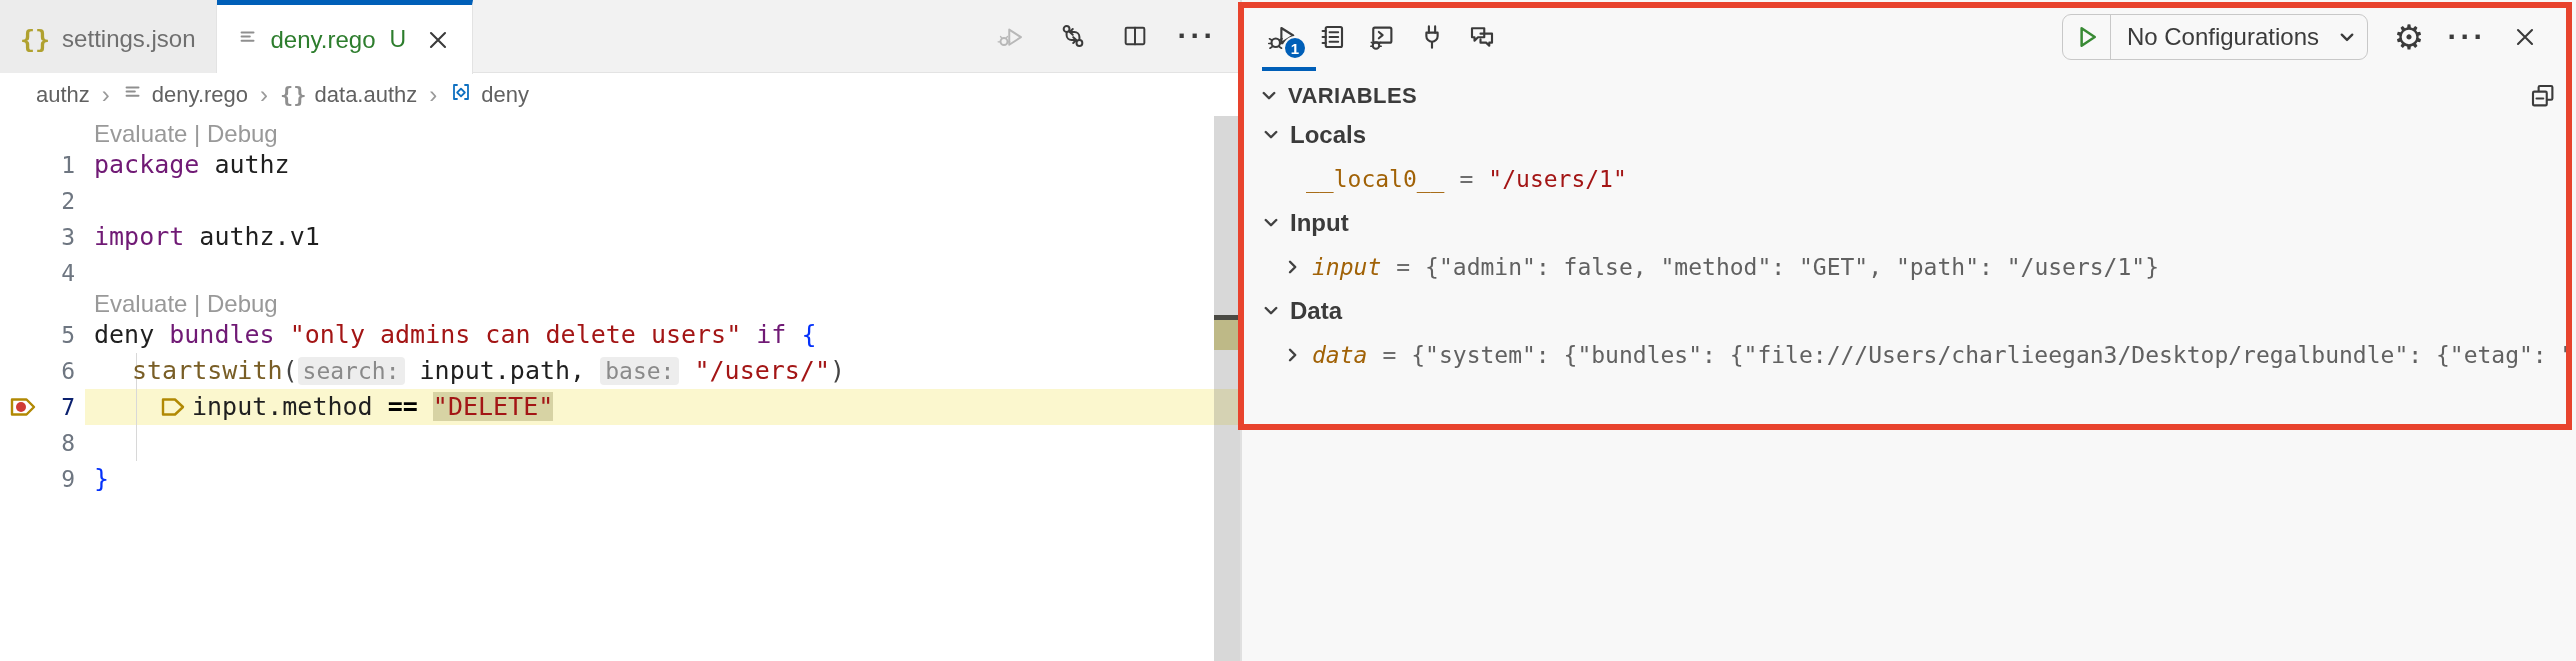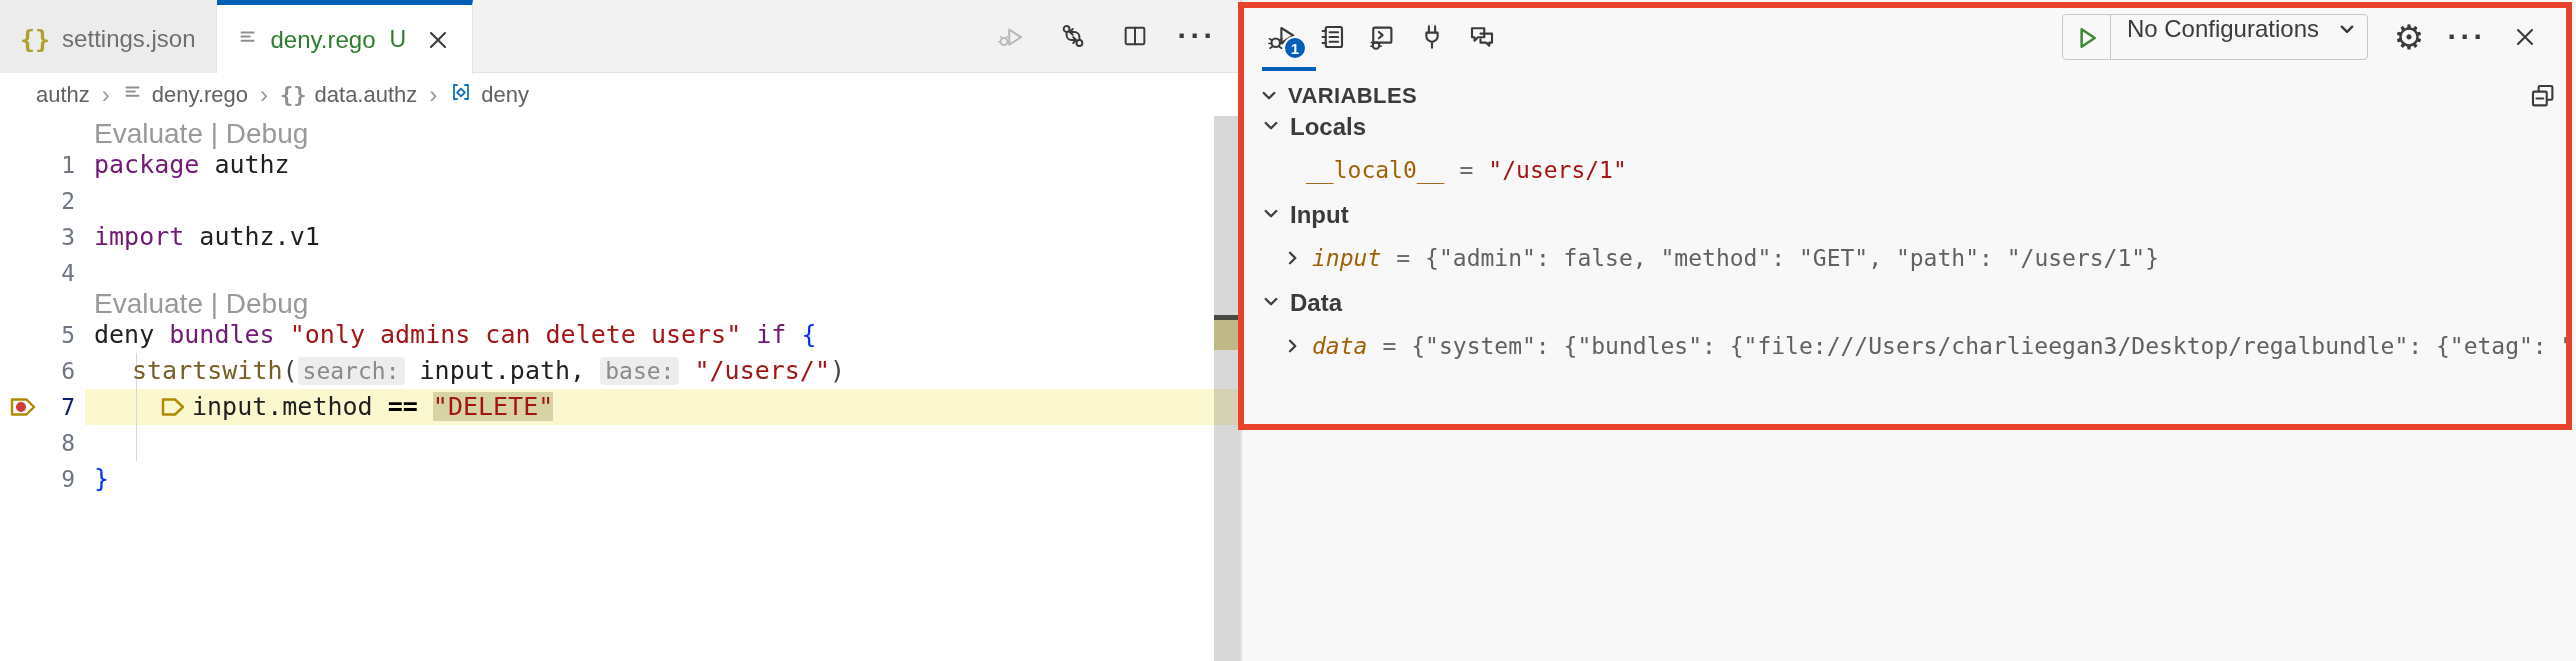--- a/index.html
+++ b/index.html
@@ -18,21 +18,21 @@
   .braces-ico{font-family:"DejaVu Sans Mono",monospace;font-weight:bold;font-size:25px;}
   .dots{font-weight:bold;font-size:30px;letter-spacing:3px;color:#3b3b3b;line-height:20px;}
   .tab-actions{margin-left:auto;display:flex;align-items:center;gap:28px;padding-right:28px;}
   .tab-actions .act{display:flex;align-items:center;justify-content:center;width:34px;height:34px;cursor:pointer;}
 
   .breadcrumb{position:absolute;left:0;top:74px;width:1242px;height:42px;background:#fff;display:flex;align-items:center;padding-left:36px;gap:12px;font-size:22px;color:#616161;}
   .crumb{display:flex;align-items:center;gap:8px;cursor:pointer;}
   .crumb-sep{color:#9a9a9a;font-size:24px;}
 
   .code-area{position:absolute;left:0;top:115px;width:1242px;bottom:0;background:#fff;font-family:"DejaVu Sans Mono",monospace;font-size:25px;padding-top:6px;}
-  .codelens-row{height:26px;line-height:26px;padding-left:94px;font-family:"Liberation Sans",sans-serif;font-size:28px;color:#999;}
+  .codelens-row{height:26px;line-height:26px;padding-left:94px;font-family:"Liberation Sans",sans-serif;font-size:24px;color:#999;}
   .codelens-row a{color:#999;text-decoration:none;cursor:pointer;}
   .code-row{position:relative;height:36px;line-height:36px;}
   .line-highlight{position:absolute;left:85px;right:2px;top:0;bottom:0;background:#fbf7ce;}
   .line-num{position:absolute;left:0;top:0;width:75px;text-align:right;color:#6e7681;font-size:23px;cursor:pointer;}
   .line-num.active{color:#0b216f;}
   .bp{position:absolute;left:8px;top:3px;cursor:pointer;}
   .guide{position:absolute;left:136px;top:0;bottom:0;border-left:1px solid #d8d8d8;}
   .code-content{position:absolute;left:94px;top:0;white-space:pre;}
   .code-content span{white-space:pre;}
   .indent{display:inline-block;width:38px;}
@@ -54,32 +54,32 @@
   .sash{position:absolute;left:1240px;top:0;width:2px;height:662px;background:#e0e0e0;}
 
   
   .panel{position:absolute;left:1242px;top:0;right:0;height:662px;background:#f8f8f8;}
   .panel-toolbar{position:absolute;left:22px;right:34px;top:12px;height:50px;display:flex;align-items:center;}
   .panel-icons{display:flex;align-items:center;gap:14px;}
   .picon{width:36px;height:36px;display:flex;align-items:center;justify-content:center;position:relative;cursor:pointer;}
   .badge{position:absolute;right:-7px;bottom:-5px;width:24px;height:24px;border-radius:50%;background:#005fb8;color:#fff;font-size:15px;font-weight:bold;display:flex;align-items:center;justify-content:center;border:2px solid #f8f8f8;}
   .active-underline{position:absolute;left:20px;top:67px;width:54px;height:4px;background:#005fb8;}
   .panel-right{margin-left:auto;display:flex;align-items:center;gap:24px;}
-  .config-group{height:46px;border:1.5px solid #c8c8c8;border-radius:4px;display:flex;align-items:flex-start;overflow:hidden;}
+  .config-group{height:46px;border:1.5px solid #c8c8c8;border-radius:9px;display:flex;align-items:center;overflow:hidden;}
   .play-btn{width:48px;height:46px;display:flex;align-items:center;justify-content:center;border-right:1.5px solid #c8c8c8;cursor:pointer;}
   .config-label{padding:0 8px 0 16px;font-size:24px;color:#3b3b3b;cursor:pointer;}
   .config-chev{width:40px;display:flex;align-items:center;justify-content:center;cursor:pointer;}
   .gear{font-size:34px;color:#3b3b3b;line-height:34px;}
   .icon-btn{display:flex;align-items:center;justify-content:center;width:34px;height:36px;cursor:pointer;}
 
   .var-header{position:absolute;left:14px;right:18px;top:81px;height:30px;display:flex;align-items:center;gap:6px;cursor:pointer;}
   .var-header .hdr-label{font-size:22px;font-weight:bold;color:#3b3b3b;letter-spacing:0.4px;}
   .collapse-all{margin-left:auto;cursor:pointer;display:flex;}
   .var-rows{position:absolute;left:0;right:0;top:113px;}
-  .var-row{display:flex;height:44px;white-space:nowrap;overflow:hidden;cursor:pointer;}
+  .var-row{display:flex;align-items:center;height:44px;white-space:nowrap;overflow:hidden;cursor:pointer;}
   .var-row.scope{padding-left:16px;gap:6px;}
   .var-row.leaf{padding-left:38px;gap:6px;font-family:"DejaVu Sans Mono",monospace;font-size:23px;}
   .var-row.leaf.nochev{padding-left:64px;}
   .var-row.focused{height:48px;border-top:3px solid #0e64c5;border-bottom:3px solid #0e64c5;}
   .scope-label{font-size:24px;font-weight:bold;color:#3b3b3b;}
   .tchev{width:26px;height:26px;flex:0 0 auto;display:flex;align-items:center;justify-content:center;}
   .vname{color:#a16207;}
   .vname.it{font-style:italic;}
   .veq{color:#6e6e6e;margin:0 9px;}
   .val-string{color:#a31515;}

